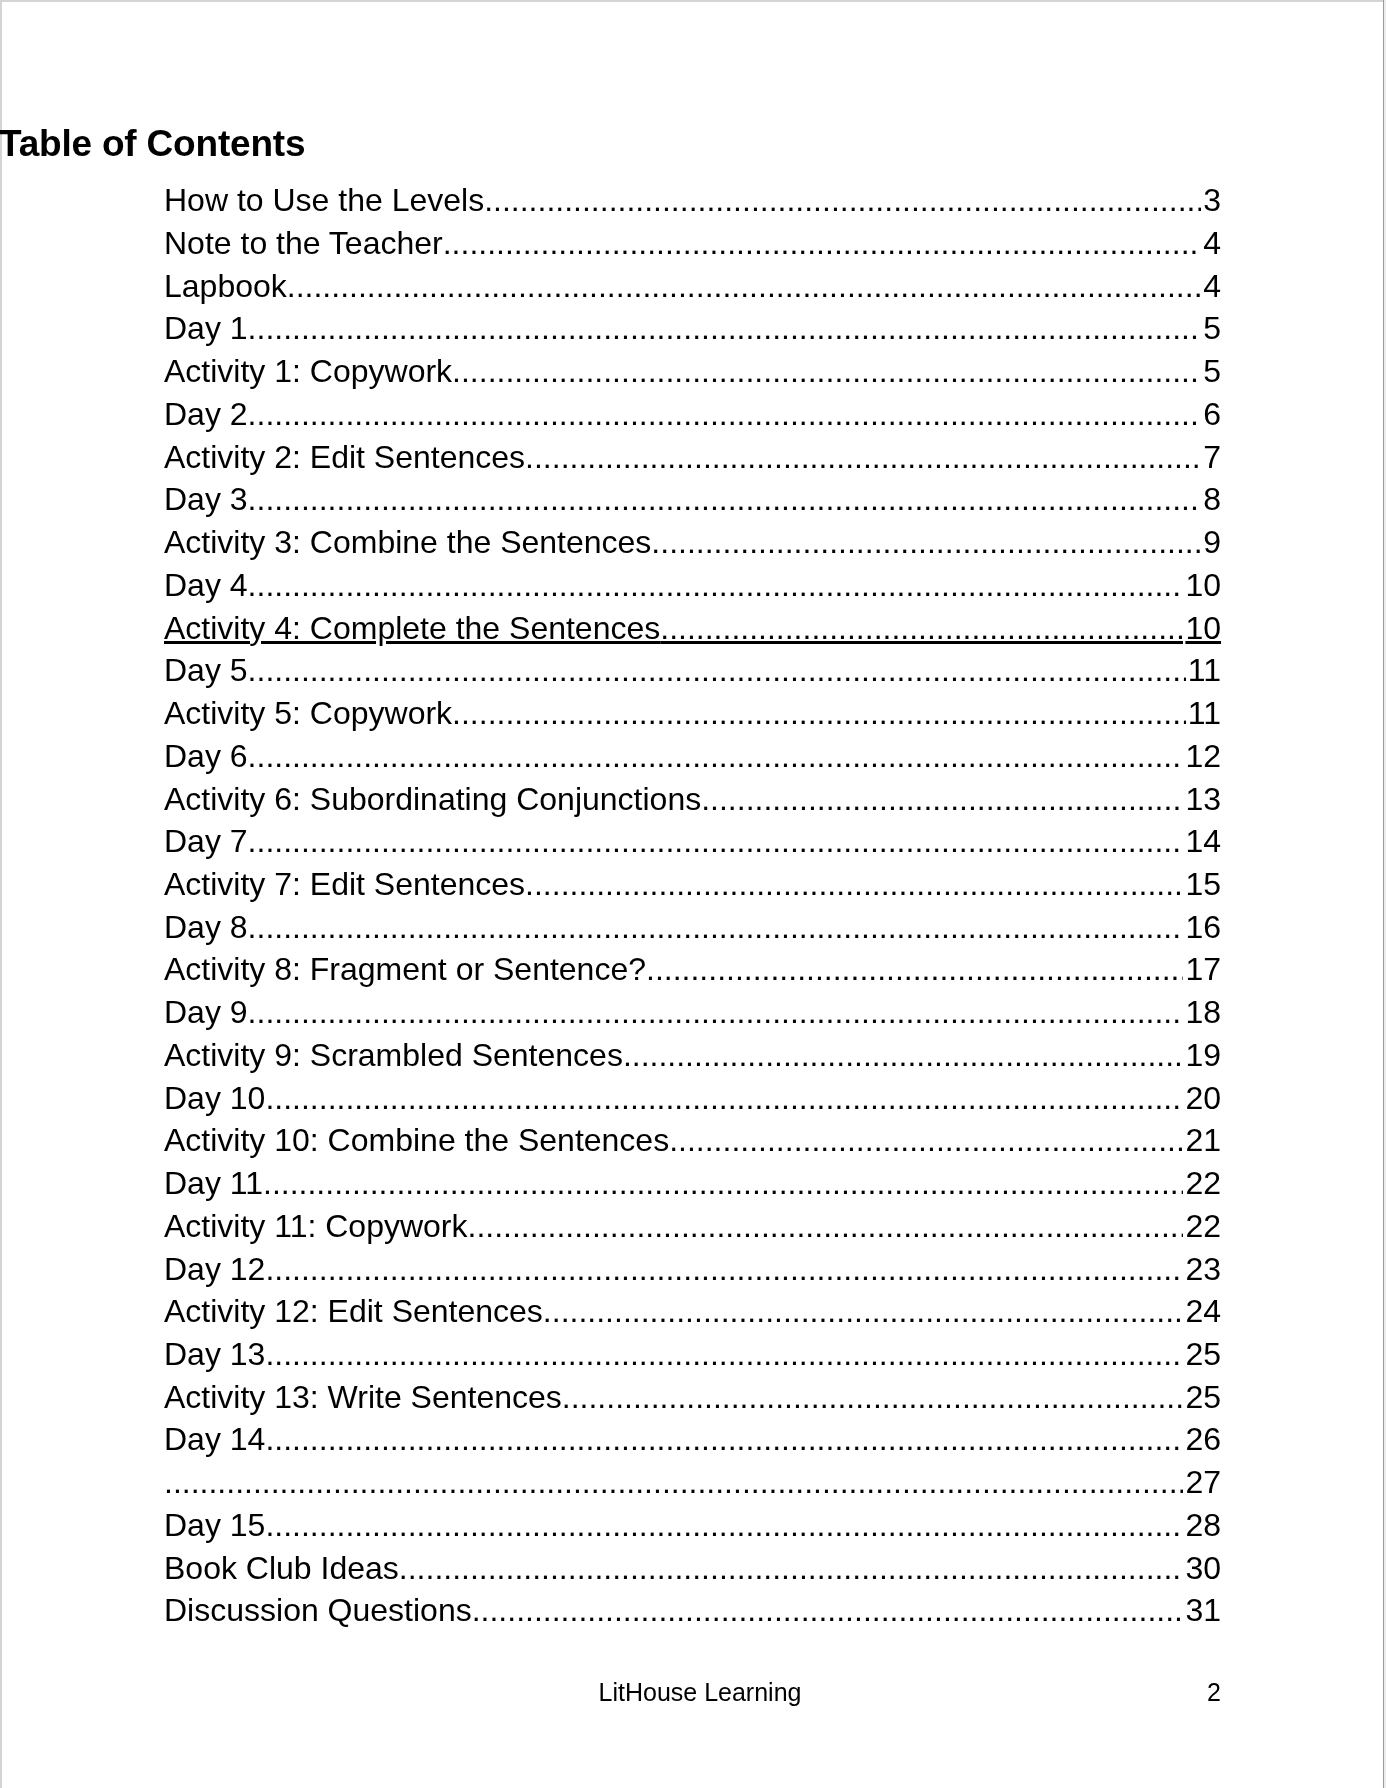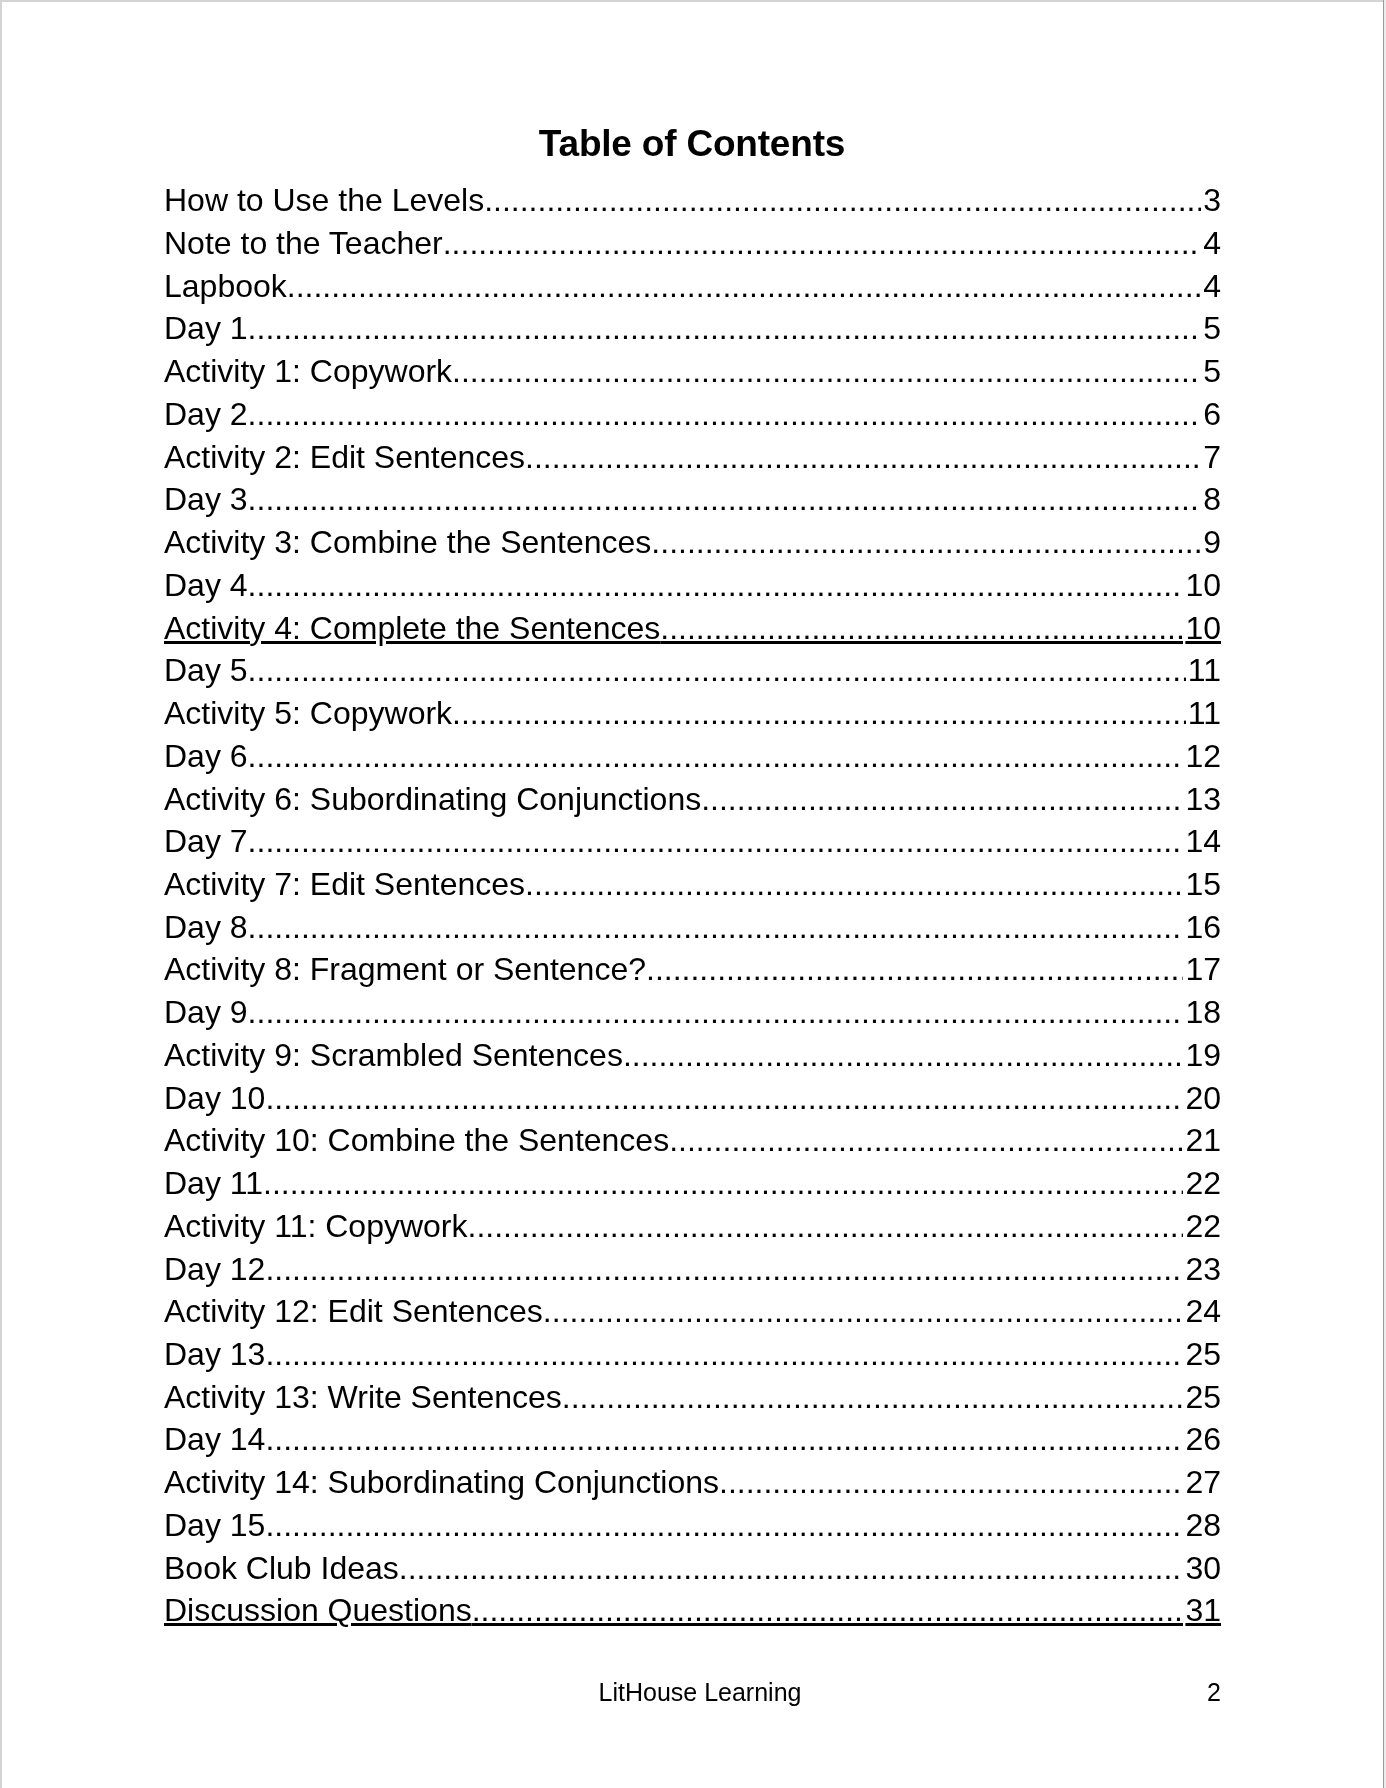--- a/index.html
+++ b/index.html
@@ -34,21 +34,20 @@
       height: 1788px;
       background: #ececec;
       border-left: 1px solid #9a9a9a;
       box-sizing: border-box;
     }
     .title {
       position: absolute;
       left: 0;
       width: 1386px;
       top: 122px;
-      text-align: center;
       font-weight: bold;
       font-size: 37px;
       line-height: 44px;
       letter-spacing: -0.2px;
       margin: 0;
       padding-left: 0;
     }
     .title span {
       display: inline-block;
       transform: translateX(-1px);
@@ -261,35 +260,34 @@
       <span class="toc-label">Activity 13: Write Sentences</span>
       <span class="toc-leader">............................................................................................................................................................................................................................................................................................................</span>
       <span class="toc-page">25</span>
     </li>
     <li class="toc-row" style="top: 1423.47px;">
       <span class="toc-label">Day 14</span>
       <span class="toc-leader">............................................................................................................................................................................................................................................................................................................</span>
       <span class="toc-page">26</span>
     </li>
     <li class="toc-row" style="top: 1466.2px;">
-      <span class="toc-label">Activity 14: Subordinating Conjunctions</span>
       <span class="toc-leader">............................................................................................................................................................................................................................................................................................................</span>
       <span class="toc-page">27</span>
     </li>
     <li class="toc-row" style="top: 1508.93px;">
       <span class="toc-label">Day 15</span>
       <span class="toc-leader">............................................................................................................................................................................................................................................................................................................</span>
       <span class="toc-page">28</span>
     </li>
     <li class="toc-row" style="top: 1551.66px;">
       <span class="toc-label">Book Club Ideas</span>
       <span class="toc-leader">............................................................................................................................................................................................................................................................................................................</span>
       <span class="toc-page">30</span>
     </li>
-    <li class="toc-row" style="top: 1594.39px; text-decoration: underline;">
+    <li class="toc-row" style="top: 1594.39px;">
       <span class="toc-label">Discussion Questions</span>
       <span class="toc-leader">............................................................................................................................................................................................................................................................................................................</span>
       <span class="toc-page">31</span>
     </li>
   </ul>
 
 <div class="footer-brand">LitHouse Learning</div>
 <div class="footer-page">2</div>
 
 </body></html>

